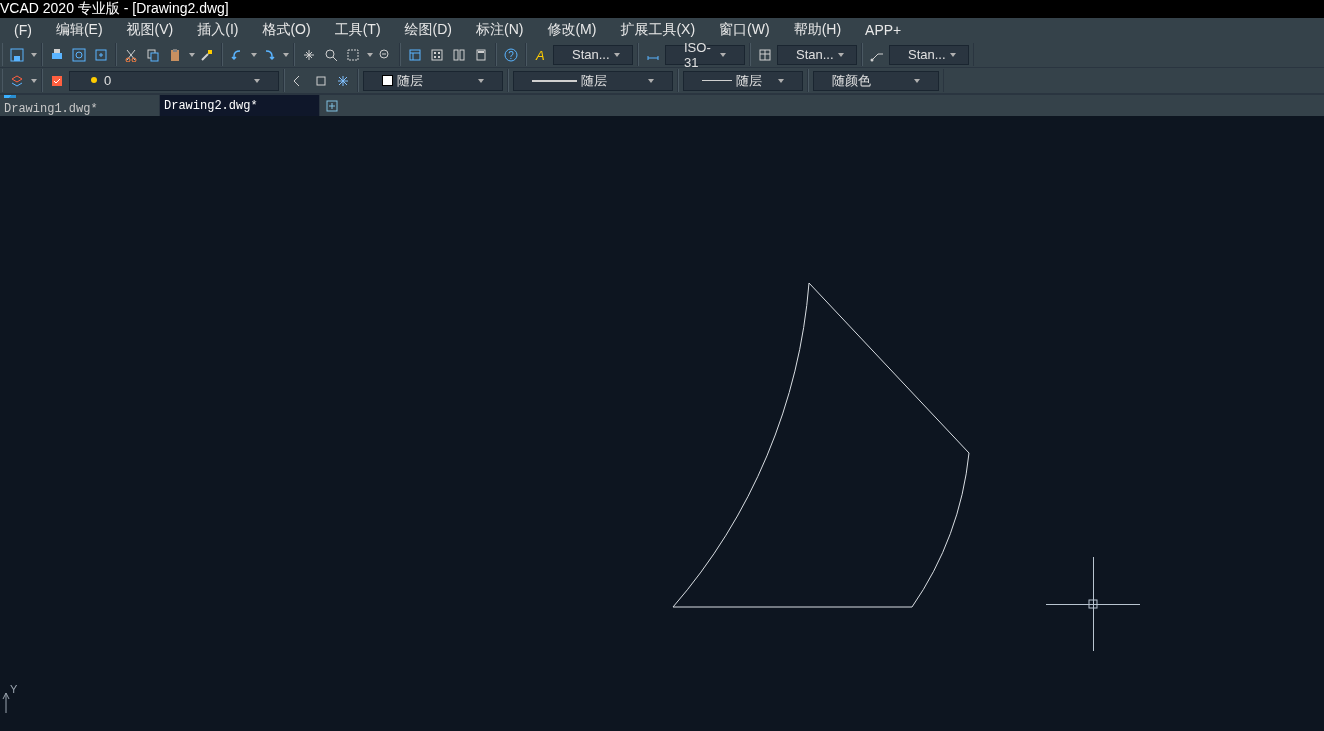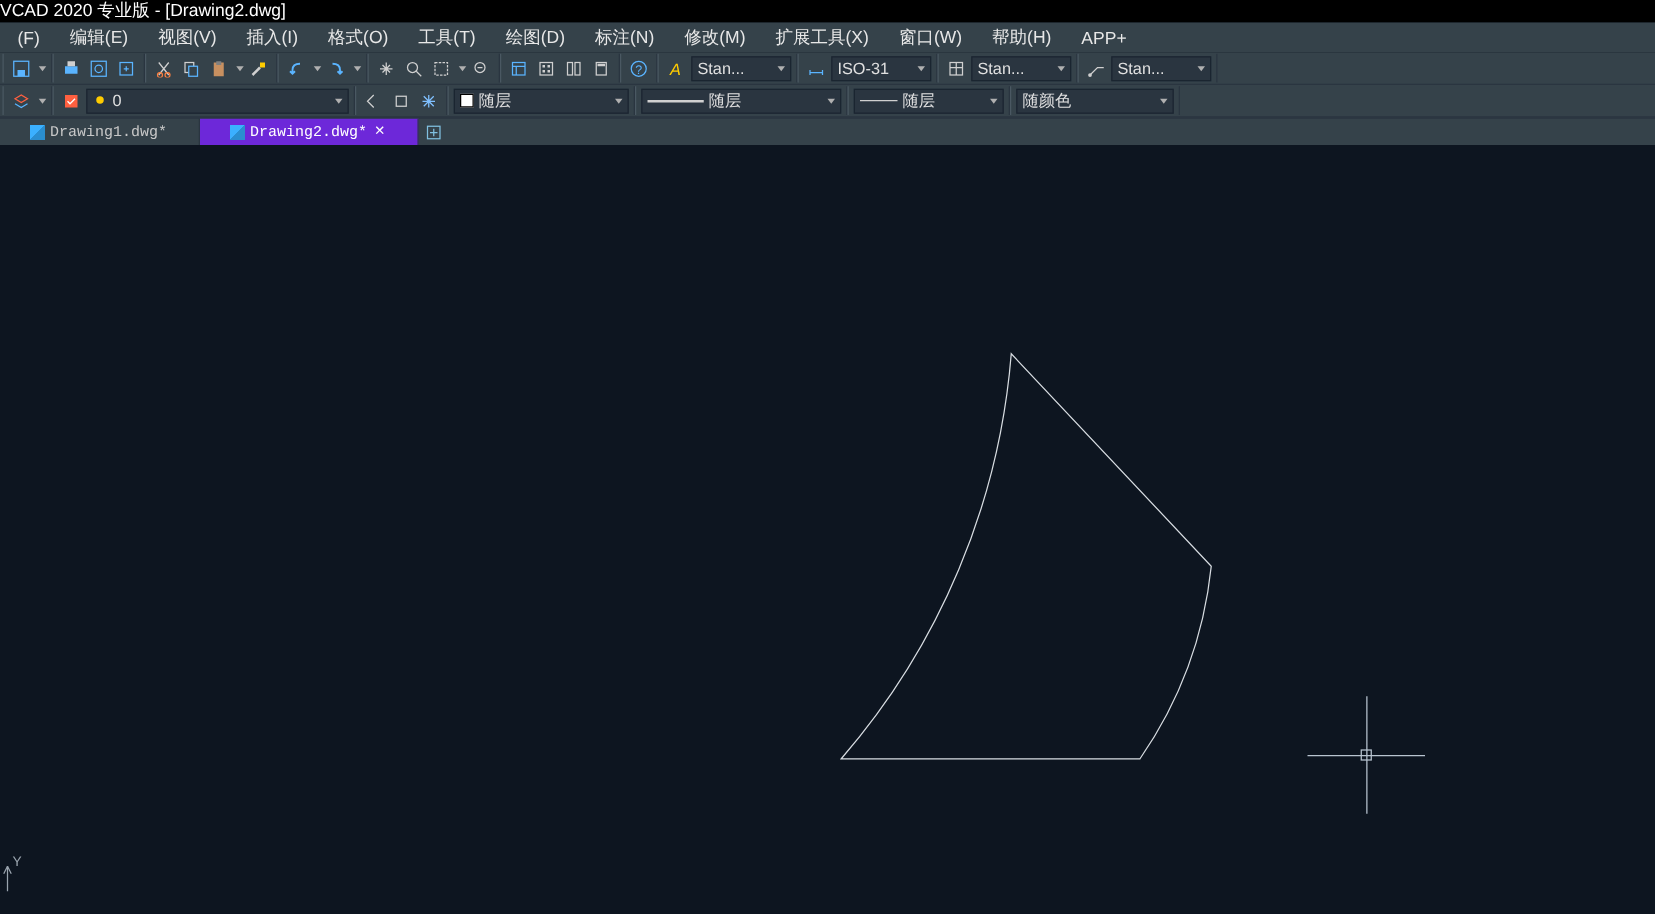--- a/index.html
+++ b/index.html
@@ -70,47 +70,47 @@
     border-right: 3px solid transparent;
     border-top: 4px solid #b0b0b0;
     margin-left: 2px;
   }
   .combo {
     display: flex;
     align-items: center;
     background: #2a3540;
     border: 1px solid #1a2530;
     height: 20px;
-    padding: 0 4px;
+    padding: 0 18px;
     gap: 4px;
     cursor: pointer;
     font-size: 13px;
     color: #e0e0e0;
   }
   .combo .dropdown-arrow { margin-left: auto; }
   .tabbar {
     height: 22px;
     background: #35424a;
     display: flex;
     align-items: stretch;
     border-top: 1px solid #2a3540;
   }
   .doc-tab {
     display: flex;
-    align-items: center;
-    padding: 0 24px;
+    padding: 0 4px;
     gap: 4px;
     font-family: "Courier New", monospace;
     font-size: 12px;
     cursor: pointer;
     border-right: 1px solid #2a3540;
     min-width: 160px;
+    flex-direction: column;
   }
   .doc-tab.active {
-    background: #6d28d9;
+    background: #0f172a;
     color: #fff;
   }
   .doc-tab .close-x {
     margin-left: auto;
     font-size: 14px;
     padding: 0 2px;
   }
   .new-tab-btn {
     width: 24px;
     display: flex;

